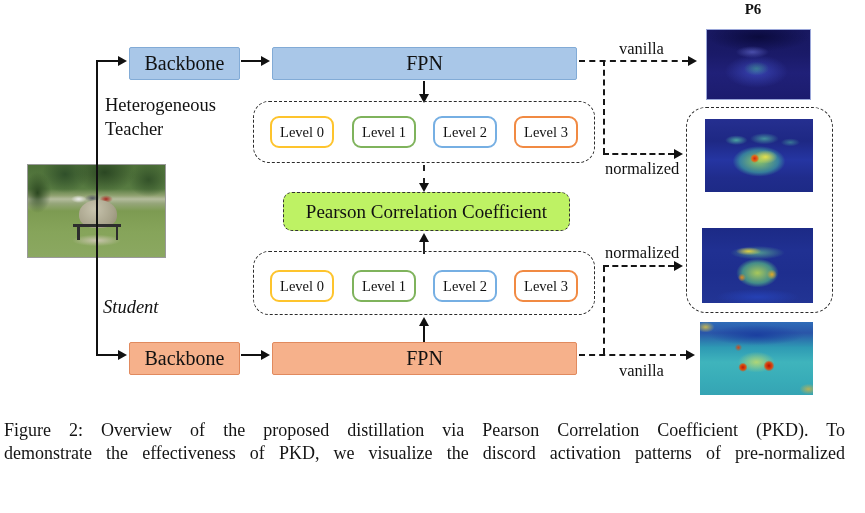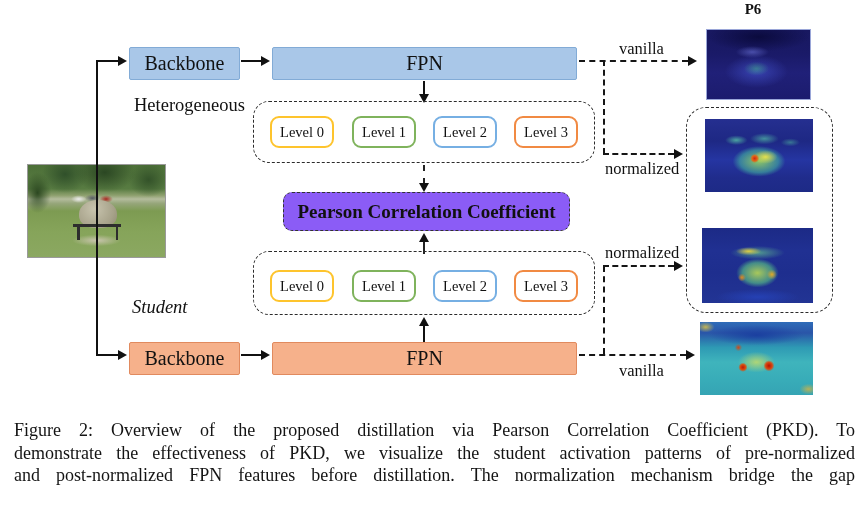--- a/index.html
+++ b/index.html
@@ -15,23 +15,23 @@
   .ah-right { border-top:5.5px solid transparent; border-bottom:5.5px solid transparent; border-left:9.5px solid #111; }
   .ah-down  { border-left:5.5px solid transparent; border-right:5.5px solid transparent; border-top:9.5px solid #111; }
   .ah-up    { border-left:5.5px solid transparent; border-right:5.5px solid transparent; border-bottom:9.5px solid #111; }
 
   .mbox { position:absolute; height:33px; border-radius:2px; border:1.4px solid #888;
           display:flex; align-items:center; justify-content:center; font-size:20px; box-sizing:border-box; }
   .lvl  { position:absolute; width:64px; height:32px; border:2.2px solid #999; border-radius:9px; background:#fff;
           display:flex; align-items:center; justify-content:center; font-size:14.5px; box-sizing:border-box; }
   .dashbox { position:absolute; border:1.9px dashed #2b2b2b; border-radius:16px; box-sizing:border-box; }
   .pearson { position:absolute; border:1.8px dashed #333; border-radius:9px; box-sizing:border-box;
-             display:flex; align-items:center; justify-content:center; font-size:19px; background:#8b5cf6;font-weight:bold; }
+             display:flex; align-items:center; justify-content:center; font-size:19px; background:#bef264; }
   .lab { position:absolute; font-size:16.5px; white-space:nowrap; }
-  .rolelab { position:absolute; font-size:18.5px; line-height:24px;margin-left:29px; }
+  .rolelab { position:absolute; font-size:18.5px; line-height:24px; }
   .p6  { position:absolute; font-size:15px; font-weight:bold; }
 
   
   .photo { position:absolute; left:27px; top:164px; width:139px; height:94px; border:1px solid #9a9a9a; box-sizing:border-box;
     background:
       radial-gradient(ellipse 34px 8px at 50% 82%, #c9c5ad 0%, rgba(0,0,0,0) 72%),
       radial-gradient(ellipse 9px 4.5px at 37% 37%, #ececec 0%, rgba(0,0,0,0) 85%),
       radial-gradient(ellipse 9px 4.5px at 47% 36%, #565b61 0%, rgba(0,0,0,0) 85%),
       radial-gradient(ellipse 8px 4.5px at 57% 37%, #a8271f 0%, rgba(0,0,0,0) 85%),
       radial-gradient(ellipse 20px 30px at 7% 30%, #2c4821 0%, rgba(0,0,0,0) 68%),
@@ -82,21 +82,21 @@
       radial-gradient(circle 6px at 61% 60%, #b81000 0%, #d84810 55%, rgba(0,0,0,0) 92%),
       radial-gradient(circle 4px at 34% 35%, #d04818, rgba(0,0,0,0) 92%),
       radial-gradient(ellipse 23px 13px at 50% 55%, rgba(202,222,102,.8), rgba(0,0,0,0) 80%),
       radial-gradient(ellipse 56px 12px at 50% 18%, rgba(24,58,158,.85), rgba(0,0,0,0) 85%),
       radial-gradient(ellipse 10px 6px at 5% 7%, rgba(232,202,62,.8), rgba(0,0,0,0) 90%),
       radial-gradient(ellipse 10px 6px at 96% 92%, rgba(232,182,52,.7), rgba(0,0,0,0) 90%),
       linear-gradient(180deg, #2f6cb8 0%, #2a55a8 15%, #2e9ab4 35%, #3fb4bc 55%, #38acb8 80%, #35a4b4 100%);
   }
 
   
-  .caption { position:absolute; left:14px; top:419px; width:841px; font-size:18px; line-height:22.6px; color:#141414; }
+  .caption { position:absolute; left:4px; top:419px; width:841px; font-size:18px; line-height:22.6px; color:#141414; }
   .caption .just { text-align:justify; text-align-last:justify; }
 </style>
 </head>
 <body>
 
 <div class="canvas">
 
   <div class="photo">
     <div class="stone"></div>
     <div class="bench-seat"></div>
@@ -105,20 +105,21 @@
   </div>
 
   <div class="vl" style="left:96px; top:61px; height:294px;"></div>
   <div class="hl" style="left:96px; top:60px; width:22px;"></div>
   <div class="ah ah-right" style="left:118px; top:55.7px;"></div>
   <div class="hl" style="left:96px; top:354px; width:22px;"></div>
   <div class="ah ah-right" style="left:118px; top:349.7px;"></div>
 
   <div class="rolelab" style="left:105px; top:93px;">
     <div>Heterogeneous</div>
+    <div>Teacher</div>
   </div>
   <div class="rolelab" style="left:103px; top:295px;font-style:italic;">Student</div>
 
   <div class="mbox" style="left: 129px; top: 47px; width: 111px; background-color: rgb(169, 199, 232); border-color: rgb(130, 171, 214);">
     <span>Backbone</span>
   </div>
   <div class="hl" style="left:241px; top:60px; width:21px;"></div>
   <div class="ah ah-right" style="left:261px; top:55.7px;"></div>
   <div class="mbox" style="left: 272px; top: 47px; width: 305px; background-color: rgb(169, 199, 232); border-color: rgb(130, 171, 214);">
     <span>FPN</span>
@@ -198,17 +199,16 @@
   <div class="hm hm1" style="left:706px; top:29px; width:105px; height:71px;"></div>
 
   <div class="dashbox" style="left:686px; top:107px; width:147px; height:206px; border-radius:20px;"></div>
   <div class="hm hm2" style="left:705px; top:119px; width:108px; height:73px;"></div>
   <div class="hm hm3" style="left:702px; top:228px; width:111px; height:75px;"></div>
 
   <div class="hm hm4" style="left:700px; top:322px; width:113px; height:73px;"></div>
 
   <div class="caption">
     <div class="just">Figure 2: Overview of the proposed distillation via Pearson Correlation Coefficient (PKD). To</div>
-    <div class="just">demonstrate the effectiveness of PKD, we visualize the student activation patterns of pre-normalized</div>
-    <div class="just">and post-normalized FPN features before distillation. The normalization mechanism bridge the gap</div>
+    <div class="just">demonstrate the effectiveness of PKD, we visualize the discord activation patterns of pre-normalized</div>
   </div>
 
 </div>
 
 </body></html>

